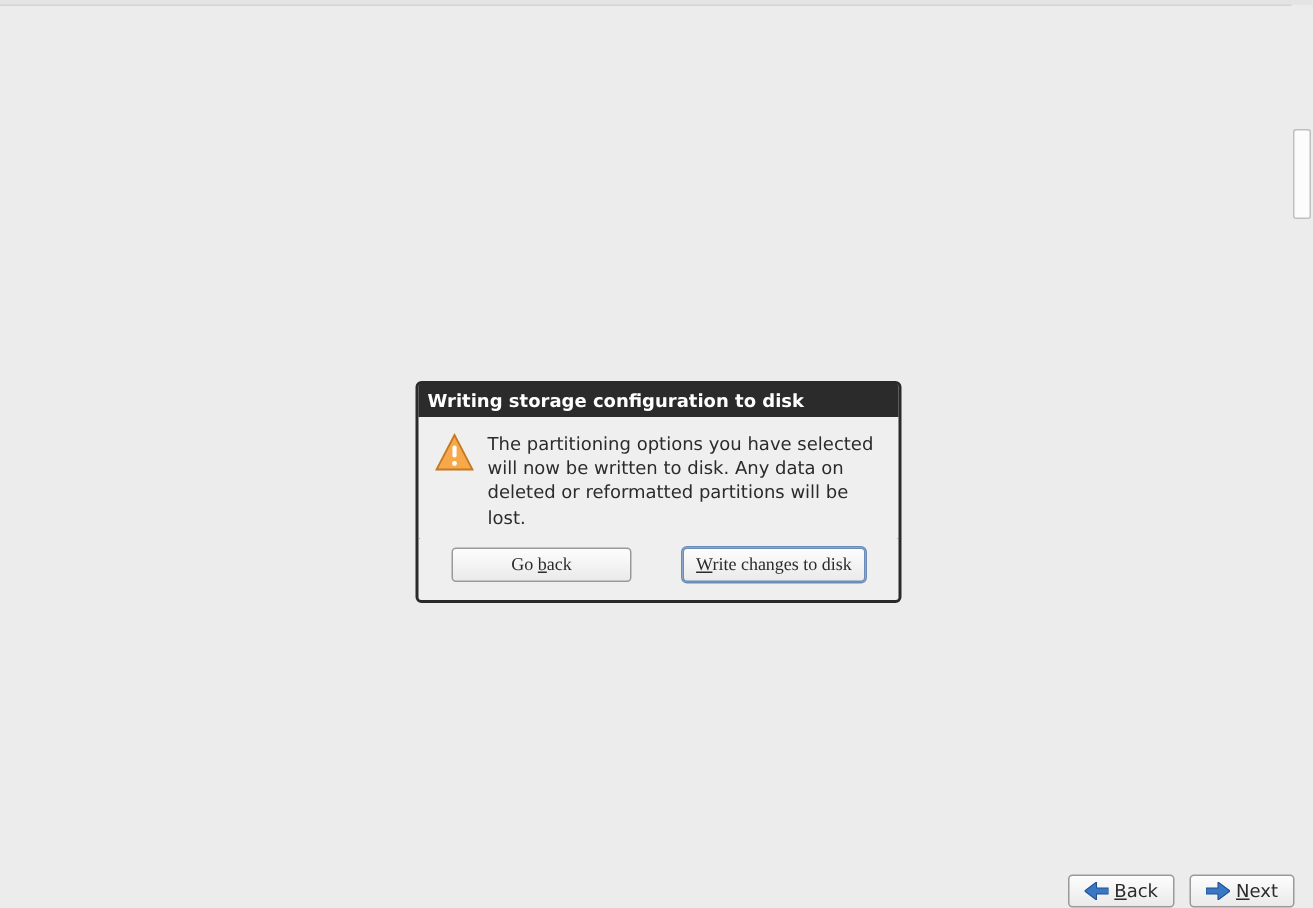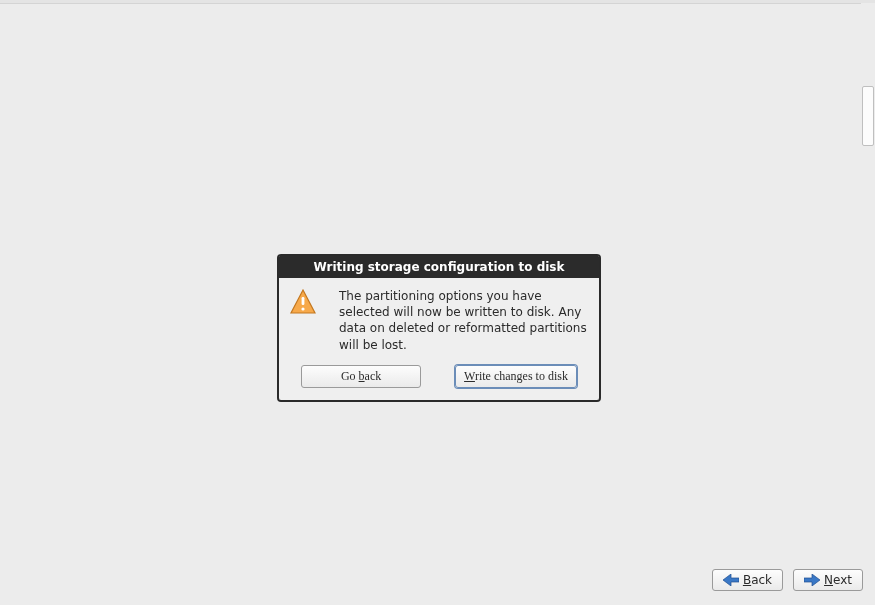--- a/index.html
+++ b/index.html
@@ -45,36 +45,35 @@
     width: 320px;
     border: 2px solid #2a2a2a;
     border-radius: 4px;
     background: #efefef;
     box-shadow: 0 0 0 1px #000 inset;
     overflow: hidden;
   }
   .dialog-title {
     background: #2b2b2b;
     color: #ffffff;
-    text-align: center;
     font-weight: bold;
     font-size: 12px;
     padding: 4px 6px;
   }
   .dialog-body {
     display: flex;
     align-items: flex-start;
     padding: 10px 12px 6px 10px;
     background: #efefef;
   }
   .warn-icon svg {
     display: block;
   }
   .dialog-text {
-    margin-left: 22px;
+    margin-left: 8px;
     color: #2b2b2b;
     font-size: 12px;
     line-height: 1.35;
   }
   .dialog-buttons {
     display: flex;
     justify-content: center;
     gap: 8px;
     padding: 6px 10px 12px 10px;
     background: #efefef;
@@ -100,21 +99,21 @@
   }
   .ul-first {
     text-decoration: underline;
   }
   .footer {
     position: absolute;
     left: 0; right: 0; bottom: 0;
     height: 36px;
     display: flex;
     justify-content: flex-end;
-    align-items: flex-start;
+    align-items: flex-end;
     gap: 10px;
     padding-right: 12px;
     box-sizing: border-box;
   }
   .navbtn {
     display: inline-flex;
     align-items: center;
     gap: 4px;
     font-family: inherit;
     font-size: 12px;

